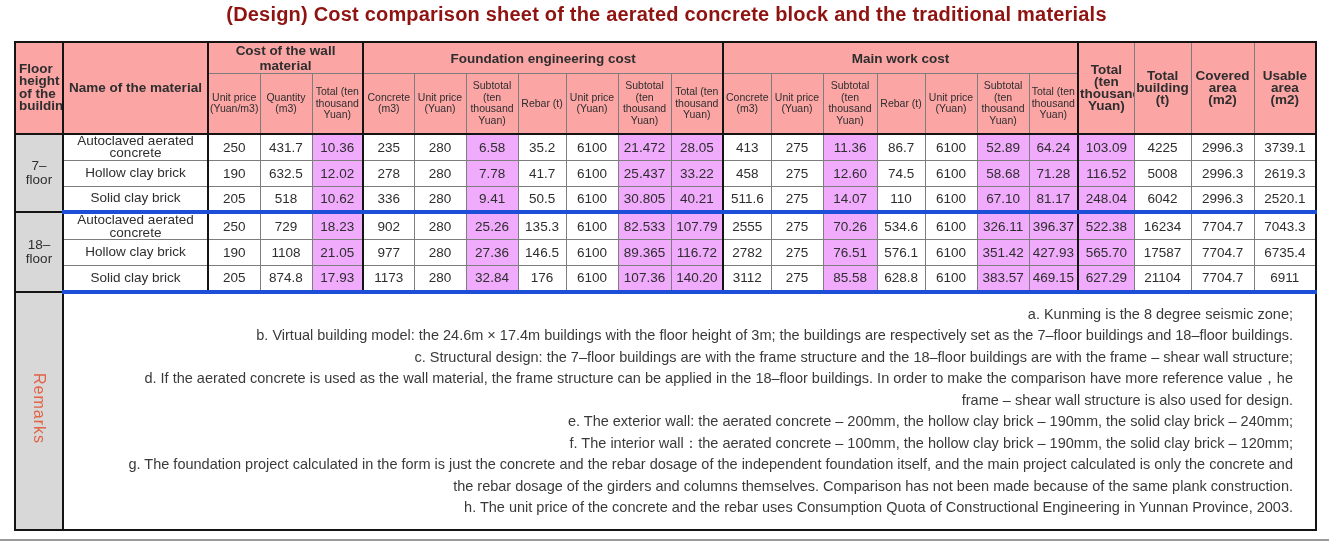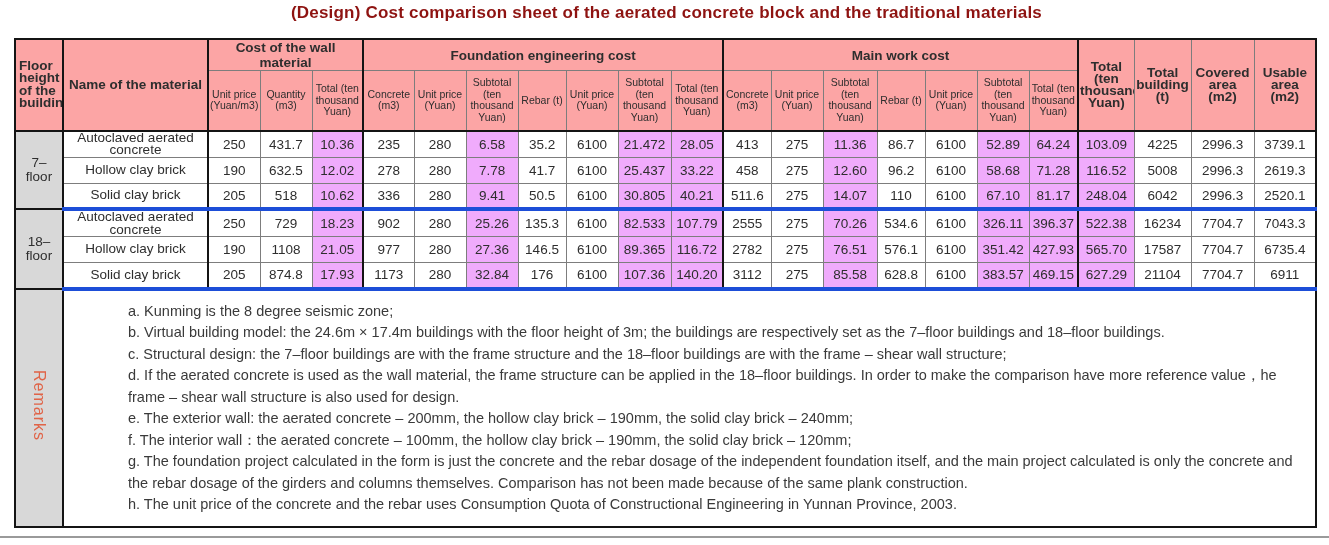--- a/index.html
+++ b/index.html
@@ -6,21 +6,21 @@
   html, body { margin: 0; padding: 0; background: #ffffff; }
   body {
     width: 1329px; height: 545px;
     font-family: "Liberation Sans", "DejaVu Sans", sans-serif;
     color: #2e2e2e;
     overflow: hidden;
   }
   .page-title {
     margin: 3px 0 0 4px;
     text-align: center;
-    font-size: 17px;
+    font-size: 20px;
     font-weight: bold;
     color: #8e1311;
     letter-spacing: 0.2px;
   }
   table.cost-table {
     border-collapse: collapse;
     table-layout: fixed;
     margin: 15px 0 0 14px;
     width: 1301px;
     border: 2px solid #141414;
@@ -59,21 +59,21 @@
   tr.remarks-row td { height: 232px; }
   td.remarks-label-cell { background: #d8d8d8; }
   .remarks-vertical {
     display: inline-block;
     writing-mode: vertical-rl;
     font-size: 16px;
     letter-spacing: 1px;
     color: #e06448;
   }
   td.remarks-text-cell { text-align: left; vertical-align: middle; padding: 10px 16px 10px 64px; }
-  .remarks-lines { max-width: 1165px; }
+  .remarks-lines { max-width: 1165px; text-align: right; }
   .remark-line { font-size: 14.5px; line-height: 21.5px; color: #3a3a3a; }
   .page-bottom-line {
     width: 1329px; height: 0;
     border-top: 2px solid #9a9a9a;
     margin-top: 8px;
   }
 </style>
 </head>
 <body>
 
@@ -172,21 +172,21 @@
         <td>278</td>
         <td>280</td>
         <td class="shade">7.78</td>
         <td>41.7</td>
         <td>6100</td>
         <td class="shade">25.437</td>
         <td class="shade thickR">33.22</td>
         <td>458</td>
         <td>275</td>
         <td class="shade">12.60</td>
-        <td>96.2</td>
+        <td>74.5</td>
         <td>6100</td>
         <td class="shade">58.68</td>
         <td class="shade thickR">71.28</td>
         <td class="shade">116.52</td>
         <td>5008</td>
         <td>2996.3</td>
         <td>2619.3</td>
       </tr>
       <tr class="group-end">
         <td class="name-cell thickR">Solid clay brick</td>

